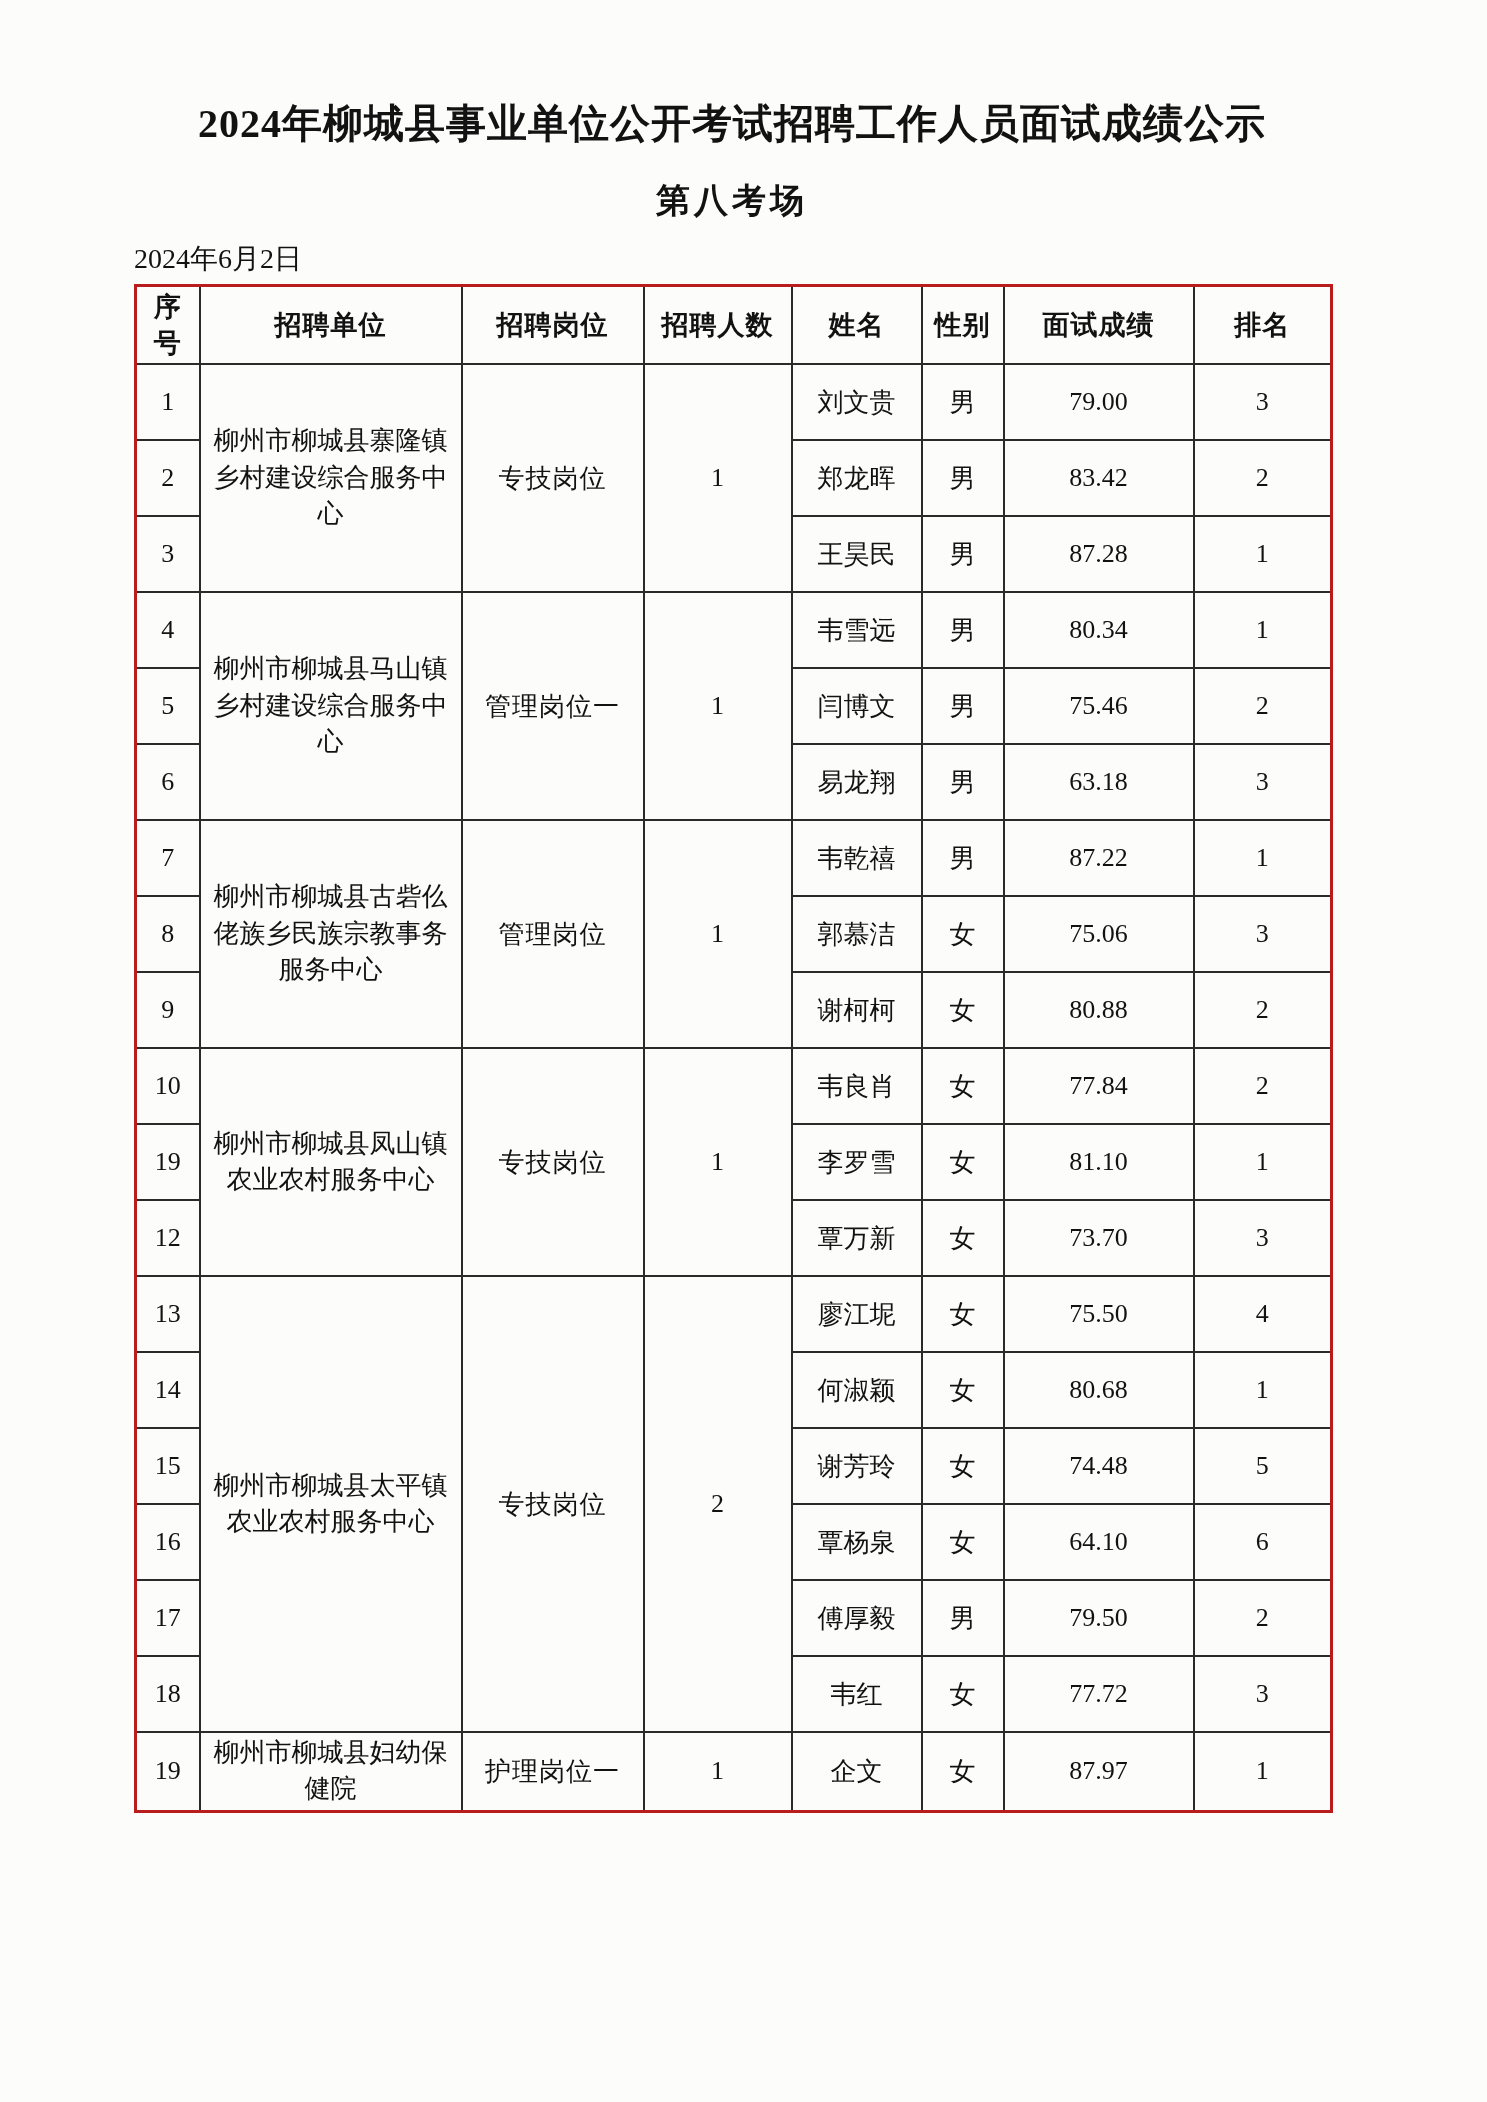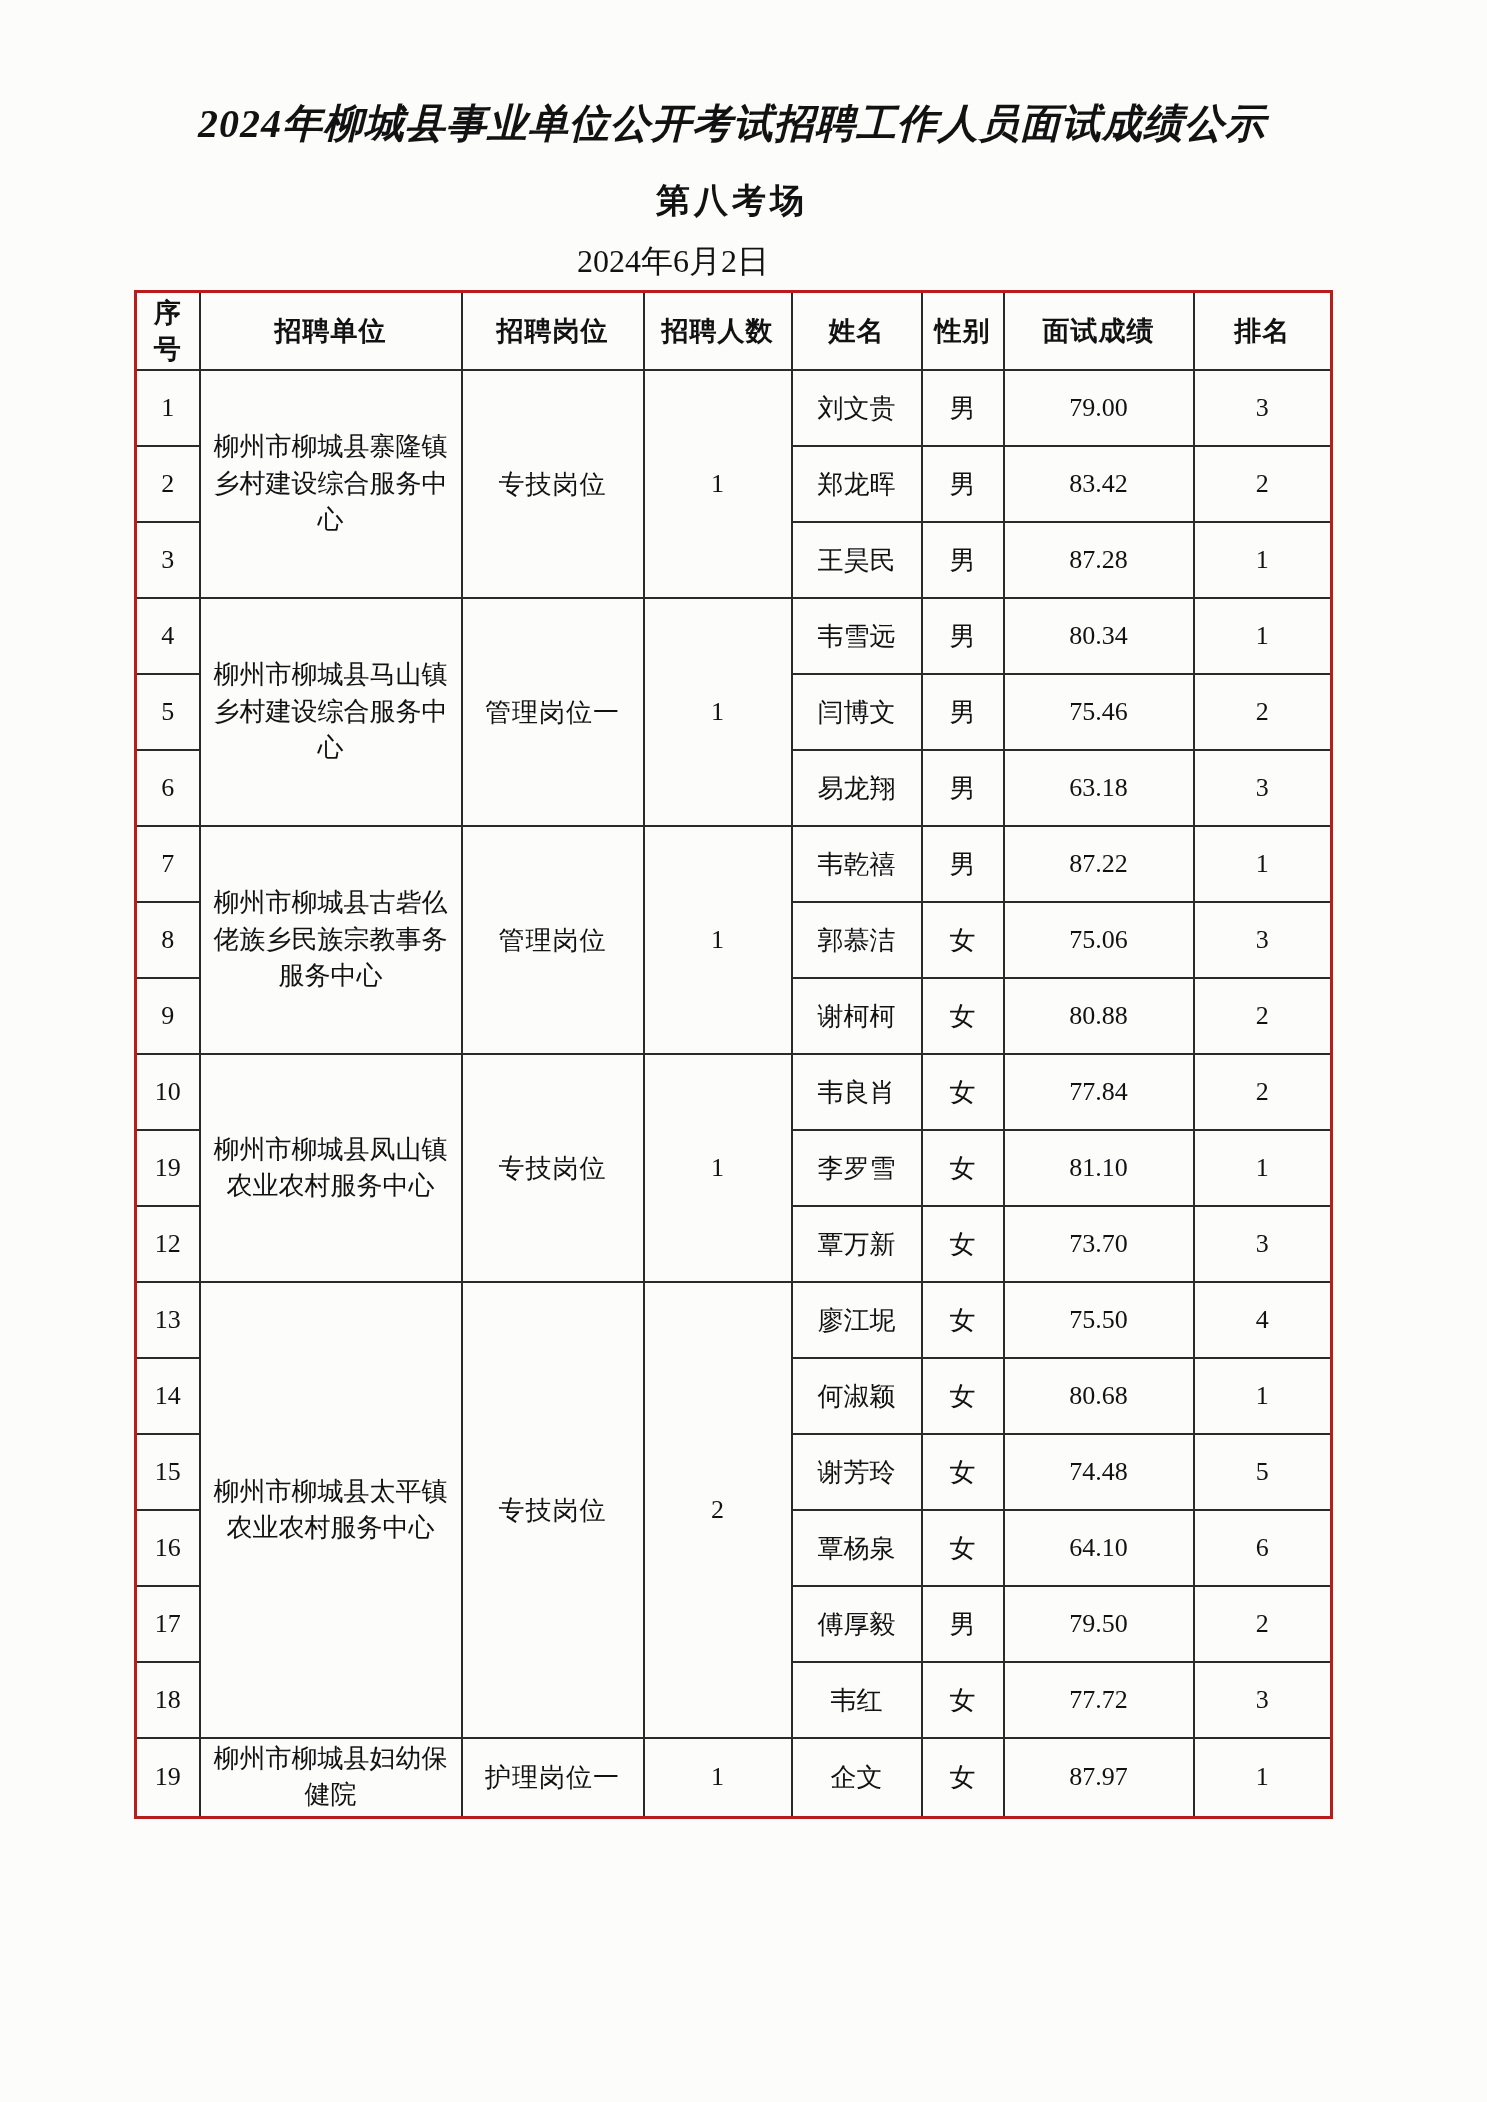--- a/index.html
+++ b/index.html
@@ -18,35 +18,34 @@
     margin-left:134px;
   }
   .doc-title {
     margin:0;
     padding-top:100px;
     font-size:40px;
     line-height:1.2;
     font-weight:bold;
     text-align:center;
     letter-spacing:1px;
-    font-style:italic;
   }
   .doc-subtitle {
     margin:30px 0 12px 0;
     font-size:34px;
     font-weight:bold;
     text-align:center;
     letter-spacing:4px;
   }
   .date-line {
     margin-top:16px;
     margin-bottom:6px;
     padding-right:118px;
-    text-align:center;
-    font-size:32px;
+    text-align:left;
+    font-size:28px;
   }
   table.score-table {
     border-collapse:collapse;
     width:1196px;
     table-layout:fixed;
     border:3px solid #b91c1c;
   }
   .score-table th, .score-table td {
     border:2px solid #2a2a2a;
     text-align:center;

